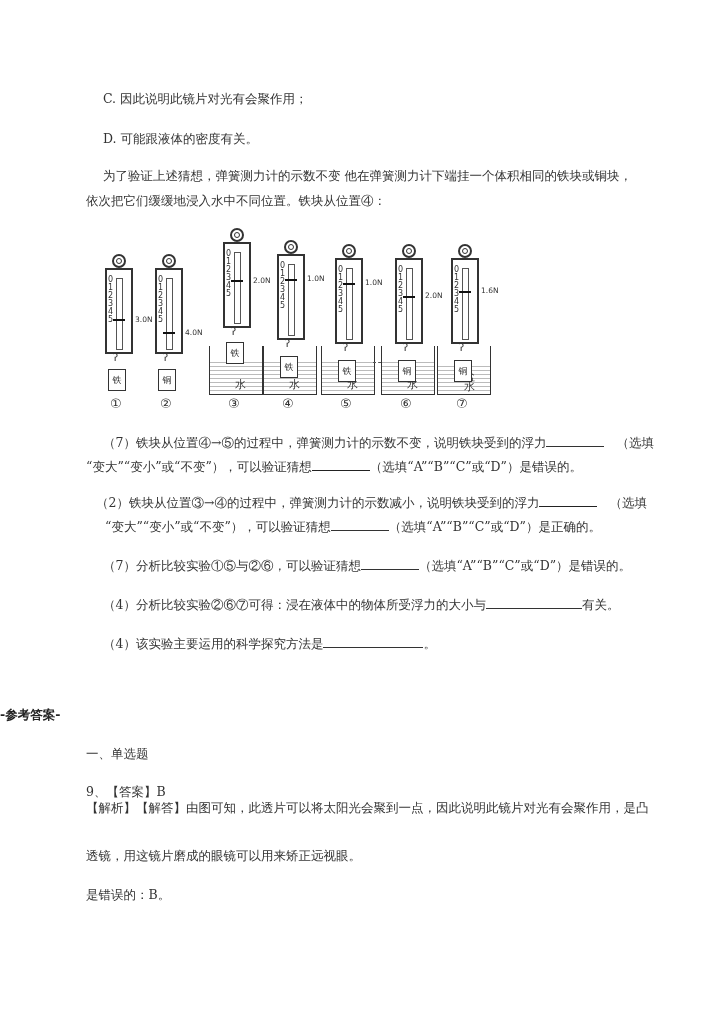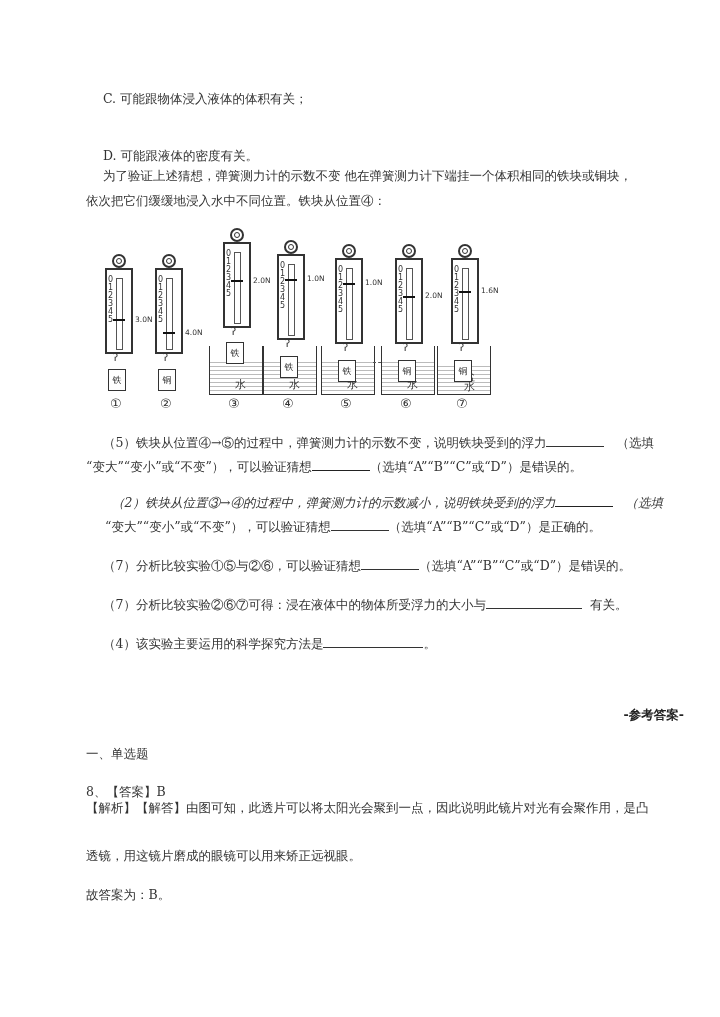--- a/index.html
+++ b/index.html
@@ -21,22 +21,22 @@
   .hook { position:absolute; font-size:10px; font-family:"DejaVu Sans", sans-serif; }
   .block { position:absolute; width:16px; height:20px; border:1.5px solid #333; background:#fff; font-size:9px; text-align:center; line-height:20px; }
   .beaker { position:absolute; width:52px; height:48px; border:1.5px solid #333; border-top:none; }
   .water { position:absolute; left:0; right:0; bottom:0; background:repeating-linear-gradient(0deg, #fff 0 3px, #bbb 3px 4px); }
   .wlabel { position:absolute; font-size:11px; right:16px; bottom:2px; }
   .circ { position:absolute; font-size:13px; font-family:"DejaVu Sans", sans-serif; color:#333; }
 </style>
 </head>
 <body>
 
-<div class="line" style="left:103px;top:91px;">C. 可能跟物体浸入液体的体积有关；</div>
-<div class="line" style="left:103px;top:148px;">D. 可能跟液体的密度有关。</div>
+<div class="line" style="left:103px;top:91px;">C. 因此说明此镜片对光有会聚作用；</div>
+<div class="line" style="left:103px;top:131px;">D. 可能跟液体的密度有关。</div>
 <div class="line" style="left:103px;top:168px;">为了验证上述猜想，弹簧测力计的示数不变 他在弹簧测力计下端挂一个体积相同的铁块或铜块，</div>
 <div class="line" style="left:86px;top:193px;">依次把它们缓缓地浸入水中不同位置。铁块从位置④：</div>
 
 <div id="figure">
 
   <div class="scale" style="left:10px;top:32px;">
     <div class="ring" style="left:7px;top:0;"></div>
     <div class="body" style="left:0;top:14px;">
         <div class="tube"></div>
       <div class="nums" style="left:1px;top:6px;">0<br>1<br>2<br>3<br>4<br>5</div>
@@ -143,43 +143,43 @@
     <div class="beaker" style="left:-14px;top:102px;">
         <div class="water" style="height:30px;"></div>
         <div class="wlabel" style="width:10px;white-space:normal;line-height:10px;">盐水</div>
       </div>
     <div class="block" style="left:3px;top:116px;">铜</div>
     <div class="circ" style="left:5px;top:152px;">⑦</div>
   </div>
 </div>
 
 <div class="line" style="left:103px;top:434px;">
-  <span>（5）铁块从位置④→⑤的过程中，弹簧测力计的示数不变，说明铁块受到的浮力</span><span class="blank" style="width:58px;"></span><span style="margin-left:12px;">（选填</span>
+  <span>（7）铁块从位置④→⑤的过程中，弹簧测力计的示数不变，说明铁块受到的浮力</span><span class="blank" style="width:58px;"></span><span style="margin-left:12px;">（选填</span>
 </div>
 <div class="line" style="left:86px;top:458px;">
   <span>“变大”“变小”或“不变”），可以验证猜想</span><span class="blank thick" style="width:58px;"></span><span>（选填“A”“B”“C”或“D”）是错误的。</span>
 </div>
 
-<div class="line" style="left:112px;top:494px;font-style:italic;">
+<div class="line" style="left:96px;top:494px;">
   <span>（2）铁块从位置③→④的过程中，弹簧测力计的示数减小，说明铁块受到的浮力</span><span class="blank thick" style="width:58px;"></span><span style="margin-left:12px;">（选填</span>
 </div>
 <div class="line" style="left:86px;top:518px;margin-left:19px;">
   <span>“变大”“变小”或“不变”），可以验证猜想</span><span class="blank" style="width:58px;"></span><span>（选填“A”“B”“C”或“D”）是正确的。</span>
 </div>
 
 <div class="line" style="left:103px;top:557px;">
   <span>（7）分析比较实验①⑤与②⑥，可以验证猜想</span><span class="blank" style="width:58px;"></span><span>（选填“A”“B”“C”或“D”）是错误的。</span>
 </div>
 
 <div class="line" style="left:103px;top:596px;">
-  <span>（7）分析比较实验②⑥⑦可得：浸在液体中的物体所受浮力的大小与</span><span class="blank" style="width:96px;"></span><span style="margin-left:8px;">有关。</span>
+  <span>（4）分析比较实验②⑥⑦可得：浸在液体中的物体所受浮力的大小与</span><span class="blank" style="width:96px;"></span><span style="margin-left:0;">有关。</span>
 </div>
 
 <div class="line" style="left:103px;top:635px;">
   <span>（4）该实验主要运用的科学探究方法是</span><span class="blank" style="width:100px;"></span><span>。</span>
 </div>
 
-<div class="line title" style="left:0;width:684px;text-align:right;top:707px;">-参考答案-</div>
+<div class="line title" style="left:0;width:684px;text-align:left;top:707px;">-参考答案-</div>
 <div class="line" style="left:86px;top:746px;">一、单选题</div>
-<div class="line" style="left:86px;top:784px;">8、【答案】B</div>
+<div class="line" style="left:86px;top:784px;">9、【答案】B</div>
 <div class="line" style="left:86px;top:800px;">【解析】【解答】由图可知，此透片可以将太阳光会聚到一点，因此说明此镜片对光有会聚作用，是凸</div>
 <div class="line" style="left:86px;top:848px;">透镜，用这镜片磨成的眼镜可以用来矫正远视眼。</div>
-<div class="line" style="left:86px;top:887px;">故答案为：B。</div>
+<div class="line" style="left:86px;top:887px;">是错误的：B。</div>
 
 </body></html>

